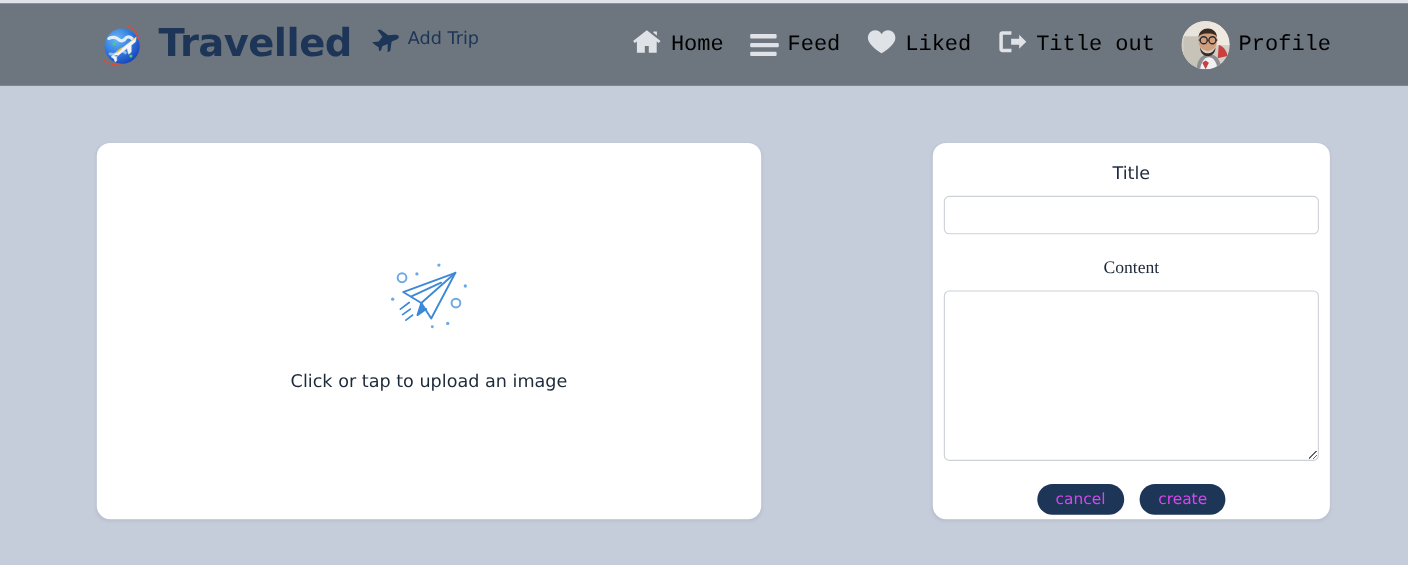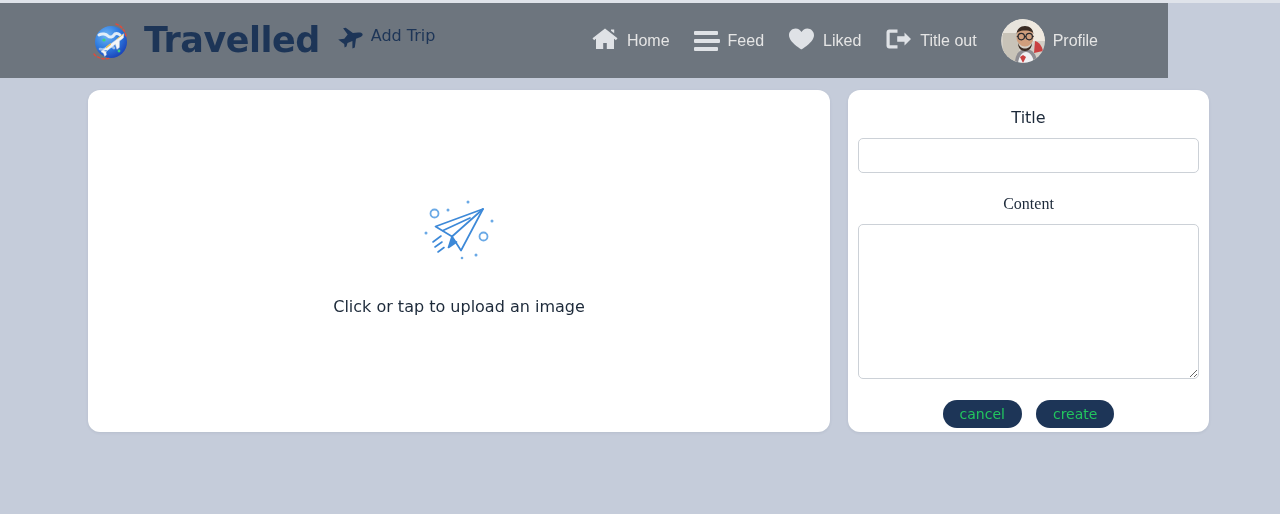--- a/index.html
+++ b/index.html
@@ -19,21 +19,21 @@
     position: absolute;
     top: 0; left: 0;
     width: 1280px; height: 3px;
     background: #dfe3ea;
   }
 
   
   .header {
     position: absolute;
     top: 3px; left: 0;
-    width: 1168px; height: 75px;
+    width: 1280px; height: 75px;
     background: #6d757e;
     display: flex;
     align-items: center;
     padding: 0 70px 0 88px;
   }
 
   .brand {
     display: flex;
     align-items: center;
     gap: 10px;
@@ -74,23 +74,23 @@
     gap: 24px;
   }
   .nav-item {
     display: flex;
     align-items: center;
     gap: 8px;
     text-decoration: none;
     cursor: pointer;
   }
   .nav-label {
-    font-size: 16px;
-    color: #e5e5e5;
-    font-family: Liberation Sans, sans-serif;
+    font-size: 20px;
+    color: #000000;
+    font-family: Liberation Mono, monospace;
     white-space: nowrap;
   }
   .nav-icon { display: block; flex: none; }
 
   
   .ham { width: 26px; height: 20px; display: flex; flex-direction: column; justify-content: space-between; }
   .ham i { display: block; height: 4px; border-radius: 1px; background: #dfe2e6; }
   .ham i:nth-child(1) { width: 24px; }
   .ham i:nth-child(2) { width: 26px; }
   .ham i:nth-child(3) { width: 24px; }
@@ -109,25 +109,26 @@
     position: absolute;
     top: 78px; left: 0;
     width: 1280px; height: 436px;
   }
 
   .card {
     position: absolute;
     background: #ffffff;
     border-radius: 12px;
     box-shadow: 0 1px 3px rgba(60,70,90,0.10);
+    margin-top: 40px;
   }
 
   .upload-card {
     left: 88px; top: 12px;
-    width: 742px; height: 342px;
+    width: 604px; height: 342px;
     display: flex;
     align-items: center;
     justify-content: center;
     cursor: pointer;
   }
   .upload-inner {
     display: flex;
     flex-direction: column;
     align-items: center;
     gap: 30px;
@@ -189,21 +190,21 @@
     justify-content: center;
     gap: 14px;
     margin-top: 21px;
   }
   .pill-btn {
     min-width: 75px;
     height: 28px;
     border: none;
     border-radius: 14px;
     background: #1d3557;
-    color: #22c55e;
+    color: #d946ef;
     font-size: 14px;
     font-family: "DejaVu Sans", sans-serif;
     cursor: pointer;
     padding: 0 17px;
     line-height: 28px;
   }
 </style>
 </head>
 <body>
 

